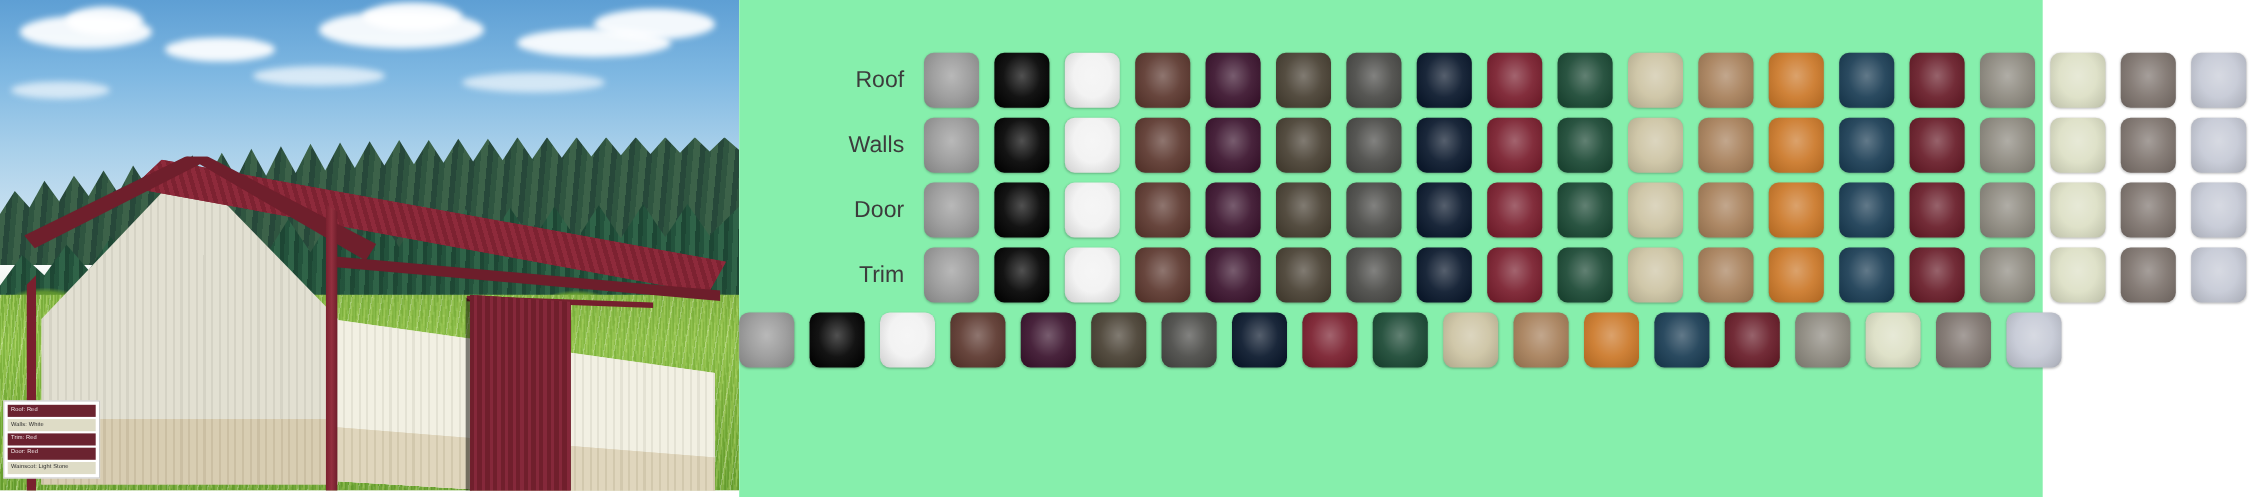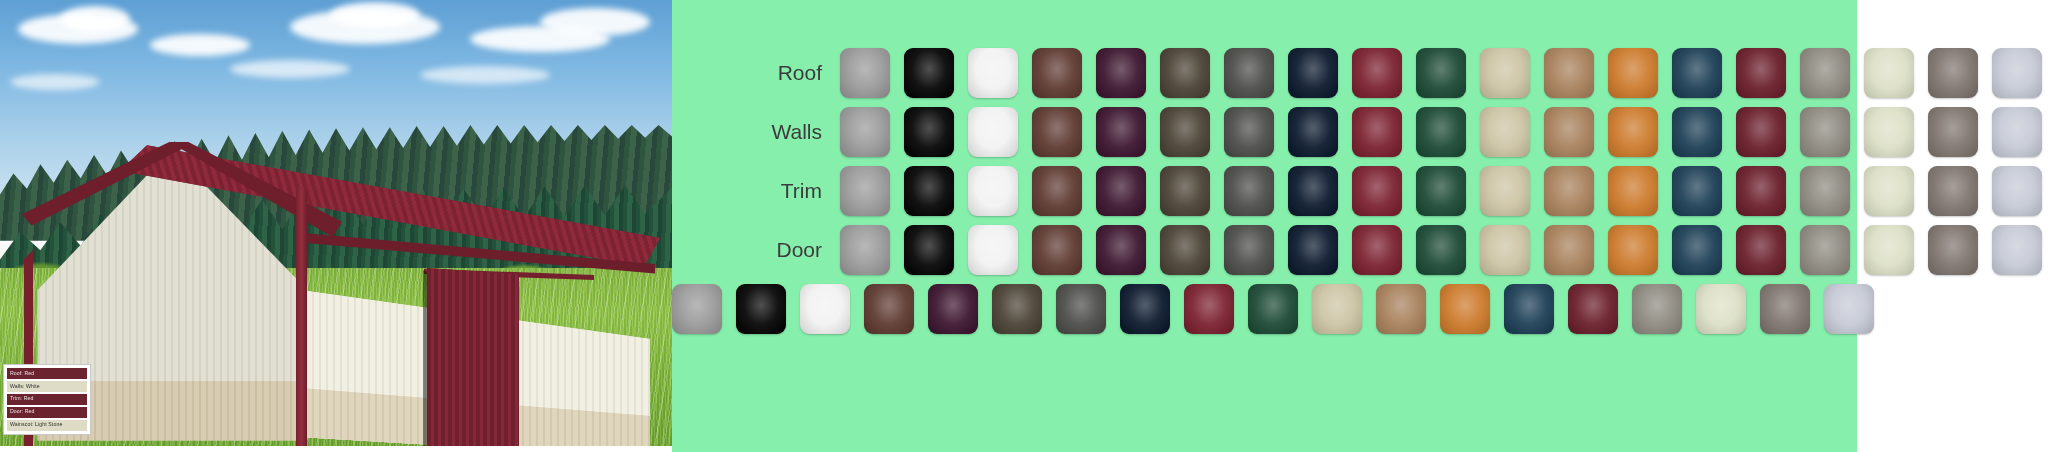--- a/index.html
+++ b/index.html
@@ -339,21 +339,21 @@
           <div class="swatch" title="copper" style="background: rgb(204, 122, 44);"></div>
           <div class="swatch" title="ocean-blue" style="background: rgb(29, 63, 86);"></div>
           <div class="swatch" title="dark-red" style="background: rgb(106, 31, 43);"></div>
           <div class="swatch" title="taupe" style="background: rgb(142, 138, 128);"></div>
           <div class="swatch" title="light-sage" style="background: rgb(221, 224, 198);"></div>
           <div class="swatch" title="warm-gray" style="background: rgb(127, 117, 111);"></div>
           <div class="swatch" title="silver" style="background: rgb(198, 202, 214);"></div>
         </div>
       </div>
       <div class="picker-row">
-        <div class="row-label">Trim</div>
+        <div class="row-label">Door</div>
         <div class="swatches">
           <div class="swatch" title="gray" style="background: rgb(154, 154, 154);"></div>
           <div class="swatch" title="black" style="background: rgb(5, 5, 5);"></div>
           <div class="swatch" title="white" style="background: rgb(242, 242, 242);"></div>
           <div class="swatch" title="brown" style="background: rgb(94, 58, 49);"></div>
           <div class="swatch" title="burgundy" style="background: rgb(61, 22, 48);"></div>
           <div class="swatch" title="dark-olive" style="background: rgb(74, 66, 53);"></div>
           <div class="swatch" title="charcoal" style="background: rgb(76, 76, 73);"></div>
           <div class="swatch" title="navy" style="background: rgb(12, 26, 46);"></div>
           <div class="swatch" title="red" style="background: rgb(123, 33, 48);"></div>
@@ -363,21 +363,21 @@
           <div class="swatch" title="copper" style="background: rgb(204, 122, 44);"></div>
           <div class="swatch" title="ocean-blue" style="background: rgb(29, 63, 86);"></div>
           <div class="swatch" title="dark-red" style="background: rgb(106, 31, 43);"></div>
           <div class="swatch" title="taupe" style="background: rgb(142, 138, 128);"></div>
           <div class="swatch" title="light-sage" style="background: rgb(221, 224, 198);"></div>
           <div class="swatch" title="warm-gray" style="background: rgb(127, 117, 111);"></div>
           <div class="swatch" title="silver" style="background: rgb(198, 202, 214);"></div>
         </div>
       </div>
       <div class="picker-row">
-        <div class="row-label">Door</div>
+        <div class="row-label">Trim</div>
         <div class="swatches">
           <div class="swatch" title="gray" style="background: rgb(154, 154, 154);"></div>
           <div class="swatch" title="black" style="background: rgb(5, 5, 5);"></div>
           <div class="swatch" title="white" style="background: rgb(242, 242, 242);"></div>
           <div class="swatch" title="brown" style="background: rgb(94, 58, 49);"></div>
           <div class="swatch" title="burgundy" style="background: rgb(61, 22, 48);"></div>
           <div class="swatch" title="dark-olive" style="background: rgb(74, 66, 53);"></div>
           <div class="swatch" title="charcoal" style="background: rgb(76, 76, 73);"></div>
           <div class="swatch" title="navy" style="background: rgb(12, 26, 46);"></div>
           <div class="swatch" title="red" style="background: rgb(123, 33, 48);"></div>

